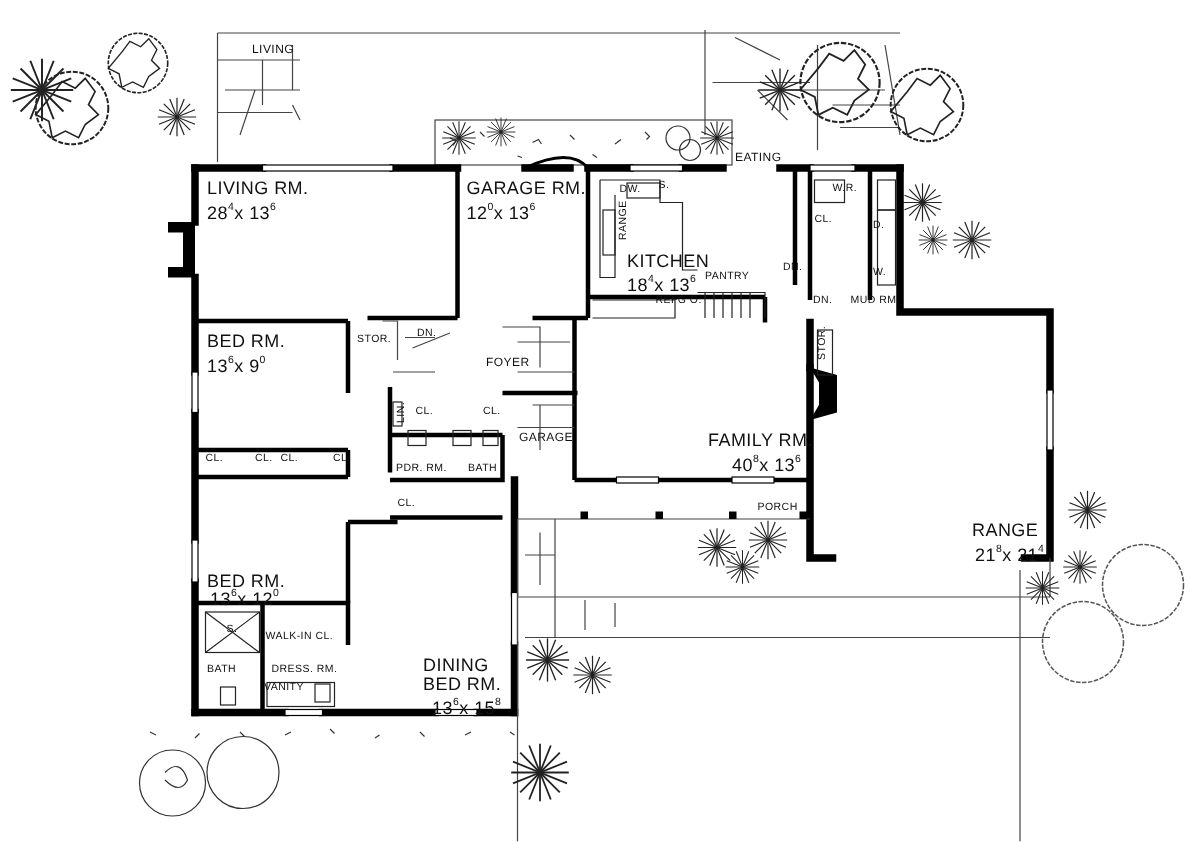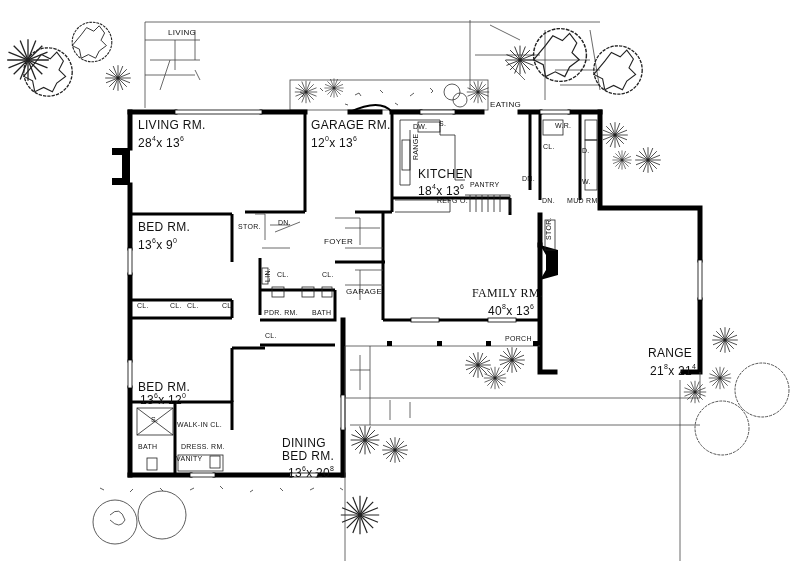--- a/index.html
+++ b/index.html
@@ -228,32 +228,32 @@
 <div class="lbl sm" style="left:346px;top:287px;">GARAGE</div>
 <div class="lbl xs" style="left:264px;top:309px;">PDR. RM.</div>
 <div class="lbl xs" style="left:312px;top:309px;">BATH</div>
 <div class="lbl xs" style="left:265px;top:332px;">CL.</div>
 
 <div class="lbl xs" style="left:137px;top:302px;">CL.</div>
 <div class="lbl xs" style="left:170px;top:302px;">CL.</div>
 <div class="lbl xs" style="left:187px;top:302px;">CL.</div>
 <div class="lbl xs" style="left:222px;top:302px;">CL.</div>
 
-<div class="lbl big" style="left:472px;top:286px;font-family:Liberation Serif, serif;">FAMILY RM.</div>
+<div class="lbl big" style="left:472px;top:286px;">FAMILY RM.</div>
 <div class="lbl big dim" style="left:488px;top:300px;"><span>40</span><sup>8</sup>x <span>13</span><sup>6</sup></div>
 <div class="lbl xs" style="left:505px;top:335px;">PORCH</div>
 
 <div class="lbl big" style="left:138px;top:380px;">BED RM.</div>
 <div class="lbl big dim" style="left:138px;top:394px;"></div>
 <div class="lbl big dim" style="left:140px;top:389px;"><span>13</span><sup>6</sup>x <span>12</span><sup>0</sup></div>
 
 <div class="lbl xs" style="left:151px;top:416px;">S.</div>
 <div class="lbl xs" style="left:177px;top:421px;">WALK-IN CL.</div>
 <div class="lbl xs" style="left:138px;top:443px;">BATH</div>
 <div class="lbl xs" style="left:181px;top:443px;">DRESS. RM.</div>
 <div class="lbl xs" style="left:176px;top:455px;">VANITY</div>
 
 <div class="lbl big" style="left:282px;top:436px;">DINING</div>
 <div class="lbl big" style="left:282px;top:449px;">BED RM.</div>
-<div class="lbl big dim" style="left:288px;top:462px;"><span>13</span><sup>6</sup>x <span>20</span><sup>8</sup></div>
+<div class="lbl big dim" style="left:288px;top:462px;"><span>13</span><sup>6</sup>x <span>15</span><sup>8</sup></div>
 
 <div class="lbl big" style="left:648px;top:346px;">RANGE</div>
 <div class="lbl big dim" style="left:650px;top:360px;"><span>21</span><sup>8</sup>x <span>21</span><sup>4</sup></div>
 
 </body></html>

